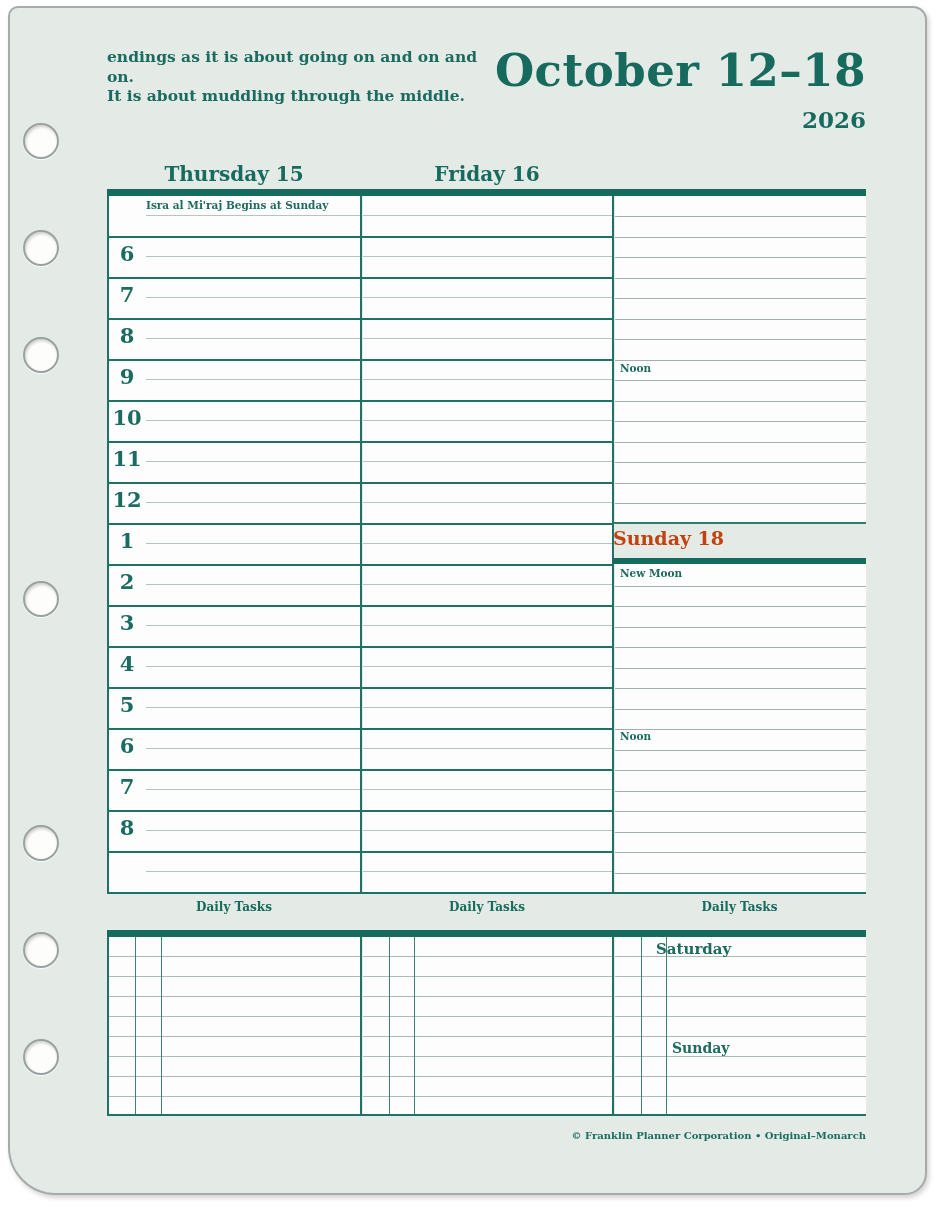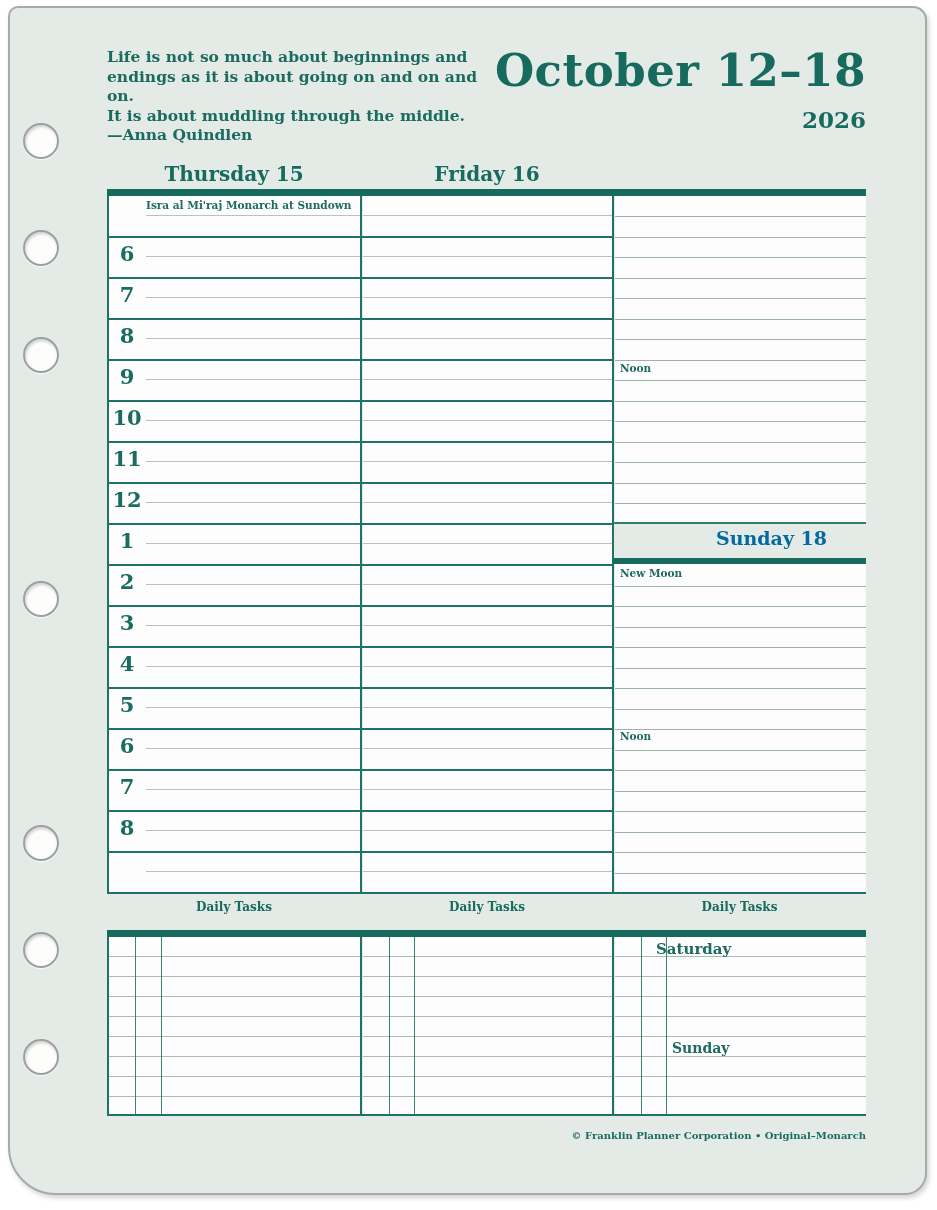--- a/index.html
+++ b/index.html
@@ -9,37 +9,35 @@
          border:2px solid #a6abaa;box-sizing:border-box;
          border-radius:10px 14px 22px 48px;box-shadow:2px 3px 5px rgba(0,0,0,.18);}
   .hole{position:absolute;left:23px;width:36px;height:36px;box-sizing:border-box;border-radius:50%;
         background:#fdfdfb;border:2px solid #99a2a0;box-shadow:inset 1px 2px 3px rgba(0,0,0,.18),0 1px 1px rgba(255,255,255,.8);}
   .quote{position:absolute;left:107px;top:47px;width:380px;color:#1c6b60;
          font-size:15.5px;line-height:19.5px;font-weight:600;}
   .title{position:absolute;right:71px;top:44px;color:#176a5e;font-size:45px;font-weight:bold;
          letter-spacing:.5px;white-space:nowrap;}
   .year{position:absolute;right:71px;top:106px;color:#176a5e;font-size:23px;font-weight:bold;}
   .day-header{position:absolute;top:162px;text-align:center;color:#176a5e;font-size:20px;font-weight:bold;}
-  .sun-header{position:absolute;left:613px;top:527px;width:253px;text-align:center;color:#0369a1;
-              font-size:19px;font-weight:bold;margin-left:32px;}
+  .sun-header{position:absolute;left:613px;top:527px;width:253px;color:#c2410c;
+              font-size:19px;font-weight:bold;}
   .tasks-header{position:absolute;top:900px;text-align:center;color:#176a5e;font-size:12px;font-weight:bold;}
   .copyright{position:absolute;right:71px;top:1130px;font-size:10px;font-weight:600;color:#1b6c60;}
   .abs{position:absolute;}
 </style>
 </head>
 <body>
 
 <div class="canvas" id="canvas">
   <div class="paper"></div>
 
   <div class="quote">
-    <div>Life is not so much about beginnings and</div>
     <div>endings as it is about going on and on and on.</div>
     <div>It is about muddling through the middle.</div>
-    <div>—Anna Quindlen</div>
   </div>
 
   <div class="title">October 12–18</div>
   <div class="year">2026</div>
 
   <div class="day-header" style="left:107px;width:254px;">Thursday 15</div>
   <div class="day-header" style="left:361px;width:252px;">Friday 16</div>
 
   <div id="gridLayer">
       <div class="abs" style="left: 109px; top: 196px; width: 251px; height: 696px; background: rgb(252, 253, 252);"></div>
@@ -109,21 +107,21 @@
       <div class="abs" style="left: 146px; top: 789px; width: 214px; height: 1px; background: rgb(183, 195, 190);"></div>
       <div class="abs" style="left: 363px; top: 789px; width: 249px; height: 1px; background: rgb(183, 195, 190);"></div>
       <div class="abs" style="left: 110px; top: 772px; width: 34px; height: 30px; line-height: 30px; text-align: center; font-size: 21px; font-weight: bold; color: rgb(27, 108, 96);">7</div>
       <div class="abs" style="left: 109px; top: 810px; width: 503px; height: 2px; background: rgb(31, 114, 102);"></div>
       <div class="abs" style="left: 146px; top: 830px; width: 214px; height: 1px; background: rgb(183, 195, 190);"></div>
       <div class="abs" style="left: 363px; top: 830px; width: 249px; height: 1px; background: rgb(183, 195, 190);"></div>
       <div class="abs" style="left: 110px; top: 813px; width: 34px; height: 30px; line-height: 30px; text-align: center; font-size: 21px; font-weight: bold; color: rgb(27, 108, 96);">8</div>
       <div class="abs" style="left: 109px; top: 851px; width: 503px; height: 2px; background: rgb(31, 114, 102);"></div>
       <div class="abs" style="left: 146px; top: 871px; width: 214px; height: 1px; background: rgb(183, 195, 190);"></div>
       <div class="abs" style="left: 363px; top: 871px; width: 249px; height: 1px; background: rgb(183, 195, 190);"></div>
-      <div class="abs" style="left: 146px; top: 199px; font-size: 10.5px; font-weight: bold; color: rgb(30, 107, 95); white-space: nowrap;">Isra al Mi'raj Monarch at Sundown</div>
+      <div class="abs" style="left: 146px; top: 199px; font-size: 10.5px; font-weight: bold; color: rgb(30, 107, 95); white-space: nowrap;">Isra al Mi'raj Begins at Sunday</div>
       <div class="abs" style="left: 615px; top: 216px; width: 251px; height: 1px; background: rgb(157, 178, 171);"></div>
       <div class="abs" style="left: 615px; top: 237px; width: 251px; height: 1px; background: rgb(157, 178, 171);"></div>
       <div class="abs" style="left: 615px; top: 257px; width: 251px; height: 1px; background: rgb(157, 178, 171);"></div>
       <div class="abs" style="left: 615px; top: 278px; width: 251px; height: 1px; background: rgb(157, 178, 171);"></div>
       <div class="abs" style="left: 615px; top: 298px; width: 251px; height: 1px; background: rgb(157, 178, 171);"></div>
       <div class="abs" style="left: 615px; top: 319px; width: 251px; height: 1px; background: rgb(157, 178, 171);"></div>
       <div class="abs" style="left: 615px; top: 339px; width: 251px; height: 1px; background: rgb(157, 178, 171);"></div>
       <div class="abs" style="left: 615px; top: 360px; width: 251px; height: 1px; background: rgb(157, 178, 171);"></div>
       <div class="abs" style="left: 615px; top: 380px; width: 251px; height: 1px; background: rgb(157, 178, 171);"></div>
       <div class="abs" style="left: 615px; top: 401px; width: 251px; height: 1px; background: rgb(157, 178, 171);"></div>

